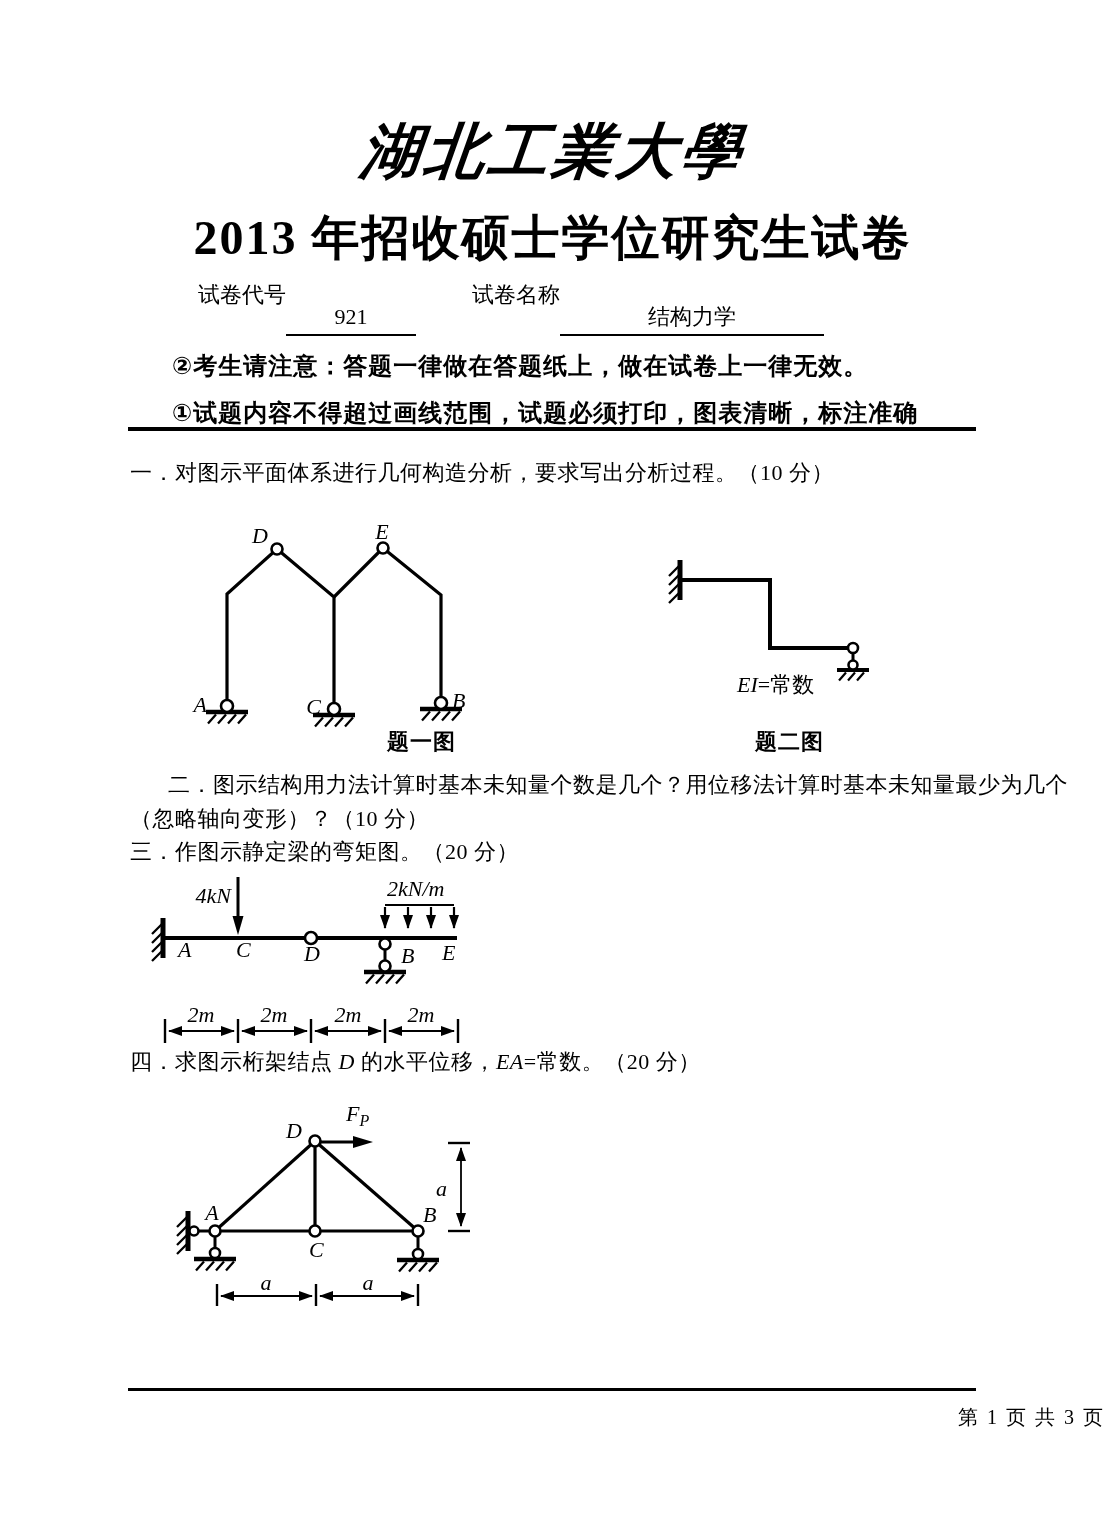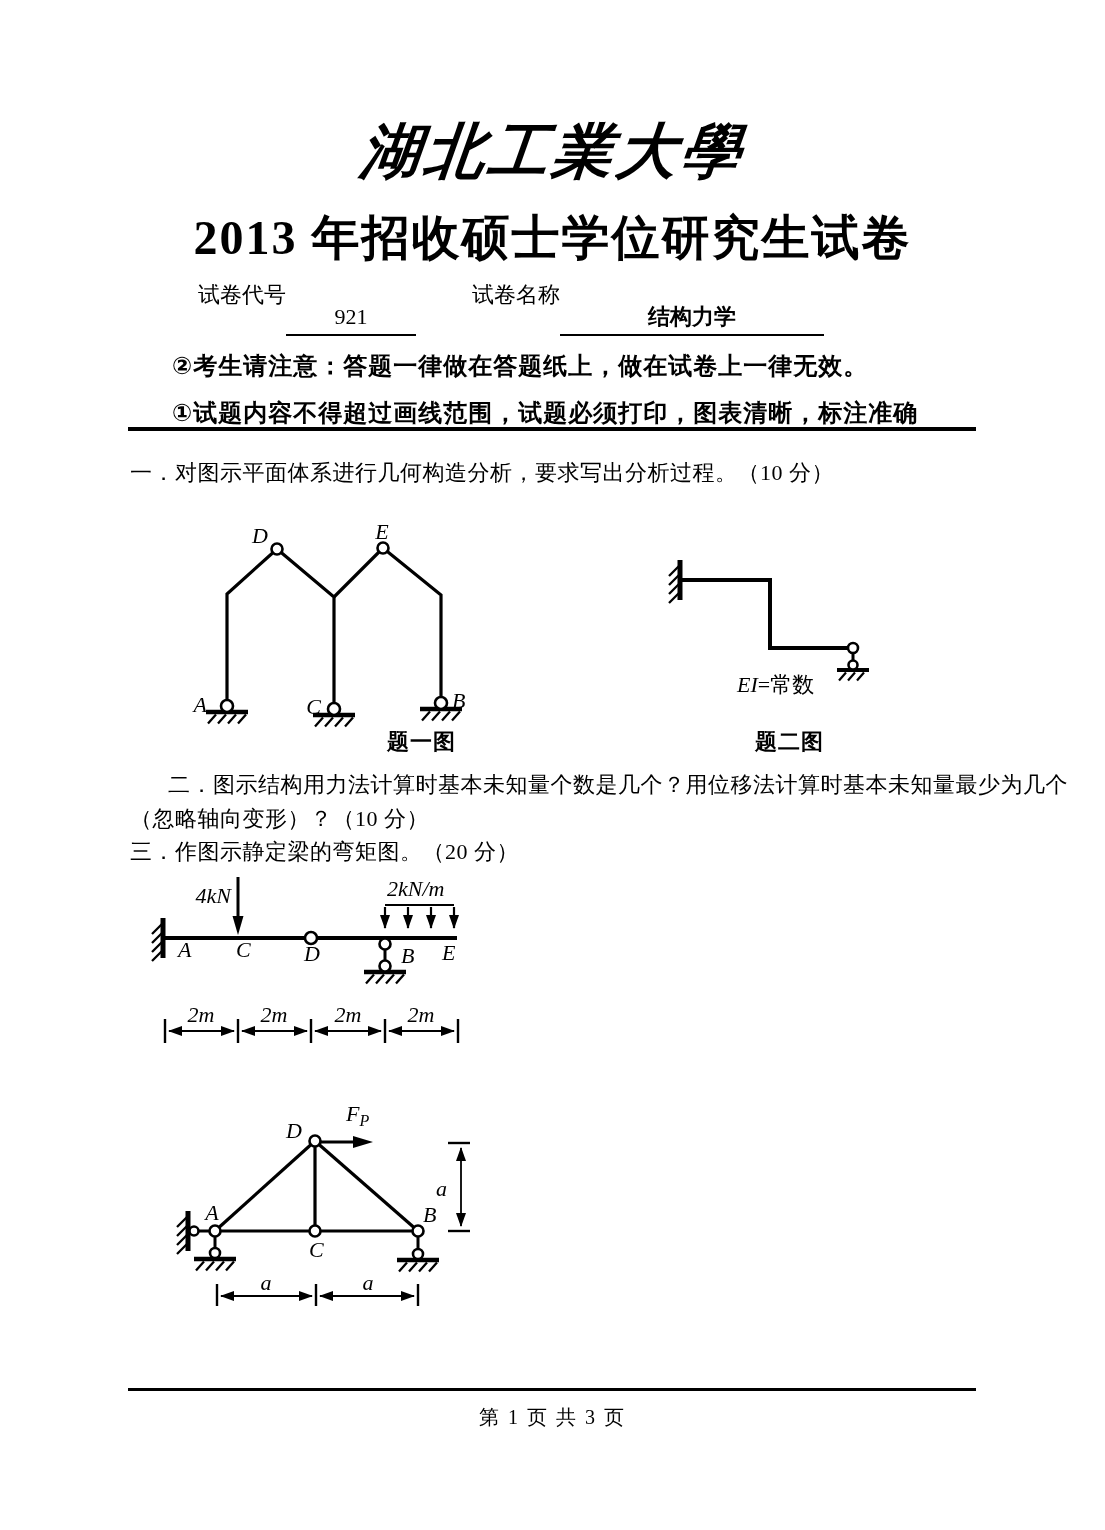--- a/index.html
+++ b/index.html
@@ -16,42 +16,42 @@
   .title {
     position:absolute; top:206px; left:0; right:0; text-align:center;
     font-size:48px; font-weight:bold; letter-spacing:2px;
   }
   .form-row {
     position:absolute; top:278px; left:198px; font-size:22px; line-height:34px;
     display:flex; align-items:flex-start;
   }
   .uline { display:inline-block; border-bottom:2px solid #000; text-align:center; padding:0 6px;margin-top:22px; }
   .w1 { min-width:118px; }
-  .w2 { min-width:252px;font-weight:bold; }
+  .w2 { min-width:252px; }
   .fgap { display:inline-block; width:56px; }
   .notices {
     position:absolute; top:342px; left:172px;
     font-family:"Liberation Sans","DejaVu Sans",sans-serif;
     font-weight:bold; font-size:24px; line-height:47px; letter-spacing:1px;
   }
   .rule { position:absolute; left:128px; width:848px; background:#000; }
   .rule-top { top:427px; height:4px; }
   .rule-bottom { top:1388px; height:3px; }
   .q { position:absolute; left:130px; font-size:22px; letter-spacing:0.5px; white-space:nowrap; }
   .q1 { top:458px; }
   .q2a { top:770px;margin-left:38px; }
   .q2b { top:804px;text-align:right; }
   .q3 { top:837px; }
   .q4 { top:1047px; }
   .it { font-style:italic; }
   .caption { position:absolute; font-size:22px; font-weight:bold; letter-spacing:1px; }
   .cap1 { top:727px; left:344px;margin-left:43px; }
   .cap2 { top:727px; left:755px; }
   .footer {
-    position:absolute; top:1404px; left:0; right:0; text-align:center;
+    position:absolute; top:1404px; left:0; right:0; text-align:right;
     font-size:20px; letter-spacing:2px;
   }
   .overlay { position:absolute; top:0; left:0; width:1105px; height:1530px; }
   .overlay .mem  { stroke:#000; stroke-width:3.2; fill:none; }
   .overlay .beam { stroke:#000; stroke-width:4;   fill:none; }
   .overlay .thin { stroke:#000; stroke-width:2.2; fill:none; }
   .overlay .lnk  { stroke:#000; stroke-width:3;   fill:none; }
   .overlay .dim  { stroke:#000; stroke-width:1.8; fill:none; }
   .overlay .tick { stroke:#000; stroke-width:2.4; fill:none; }
   .overlay circle.h { fill:#fff; stroke:#000; stroke-width:2.6; }
@@ -80,20 +80,23 @@
     <div>②考生请注意：答题一律做在答题纸上，做在试卷上一律无效。</div>
     <div>①试题内容不得超过画线范围，试题必须打印，图表清晰，标注准确</div>
   </div>
 
   <div class="rule rule-top"></div>
 
   <div class="q q1">一．对图示平面体系进行几何构造分析，要求写出分析过程。（10 分）</div>
   <div class="q q2a">二．图示结构用力法计算时基本未知量个数是几个？用位移法计算时基本未知量最少为几个</div>
   <div class="q q2b">（忽略轴向变形）？（10 分）</div>
   <div class="q q3">三．作图示静定梁的弯矩图。（20 分）</div>
+  <div class="q q4">
+    <span>四．求图示桁架结点 </span><span class="it">D</span><span> 的水平位移，</span><span class="it">EA</span><span>=常数。（20 分）</span>
+  </div>
 
   <div class="caption cap1">题一图</div>
   <div class="caption cap2">题二图</div>
 
   <svg class="overlay" viewBox="0 0 1105 1530">
     <defs>
       <marker id="ar" markerUnits="userSpaceOnUse" markerWidth="15" markerHeight="12" refX="13" refY="5" orient="auto-start-reverse">
         <path d="M0,0 L14,5 L0,10 Z" fill="#000"></path>
       </marker>
       <g id="gnd">

